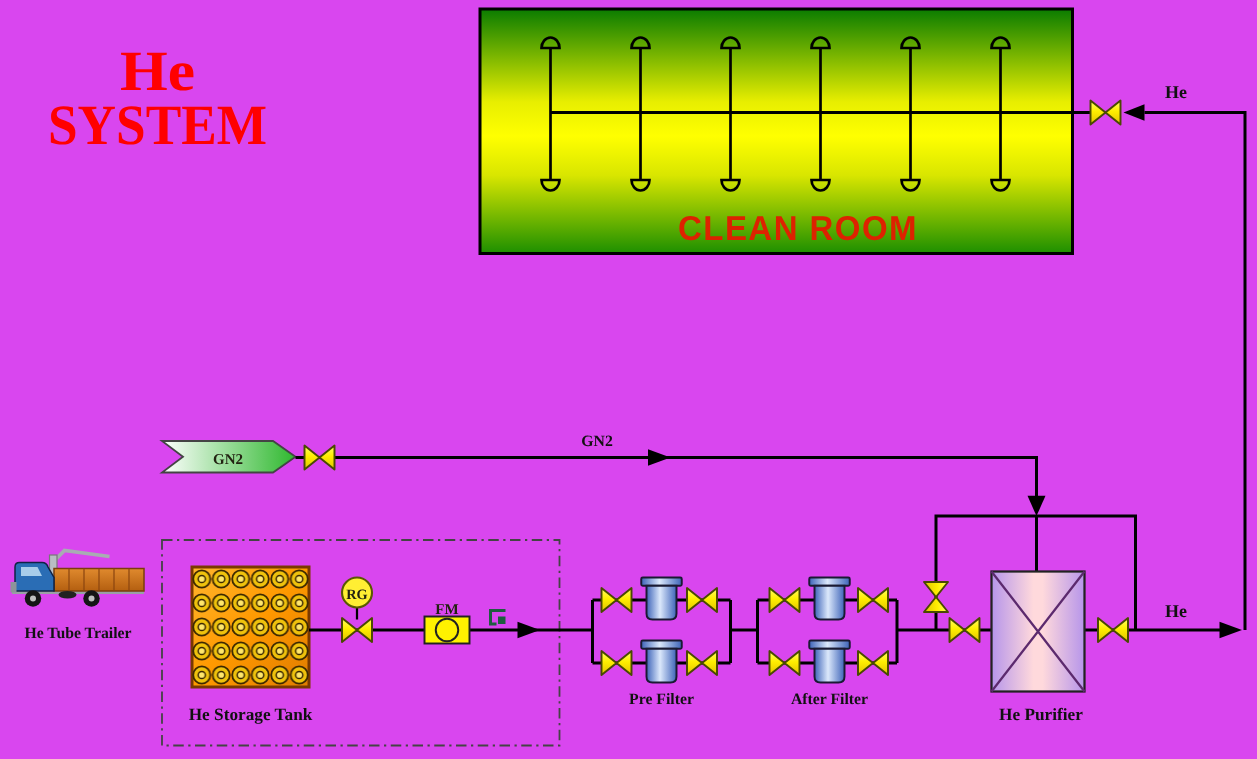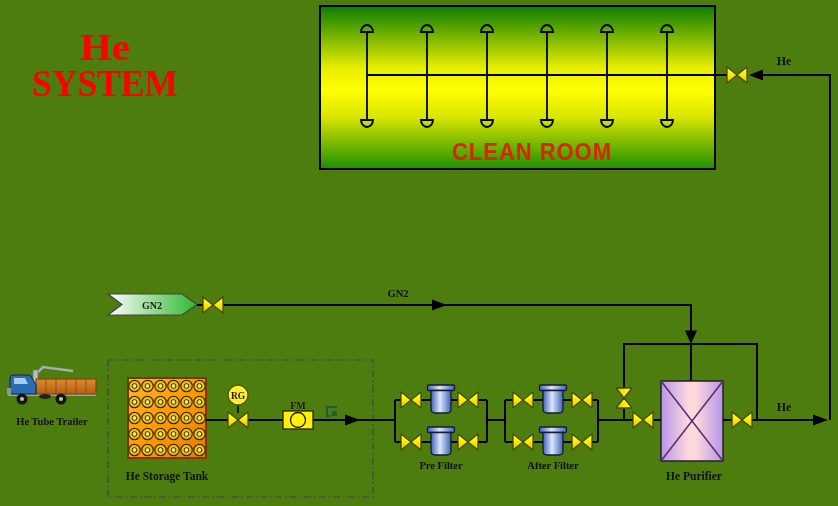--- a/index.html
+++ b/index.html
@@ -1,16 +1,16 @@
 <!DOCTYPE html>
 <html><head>
 <meta charset="utf-8">
 <style>
   html,body{margin:0;padding:0;background:#ffffff;}
-  #canvas{position:relative;width:838px;height:506px;background:#4d7c0f;overflow:hidden;
+  #canvas{position:relative;width:838px;height:506px;background:#d946ef;overflow:hidden;
           font-family:"Liberation Serif",serif;}
   svg{display:block;}
   text{user-select:none;}
   .title-txt{font-family:"Liberation Serif",serif;font-weight:bold;fill:#ff0000;}
   .room-txt{font-family:"Liberation Sans",sans-serif;font-weight:bold;fill:#dd2200;letter-spacing:1px;}
   .lbl{font-family:"Liberation Serif",serif;font-weight:bold;fill:#111111;}
   .tag{font-family:"Liberation Serif",serif;font-weight:bold;fill:#222211;}
 </style>
 </head>
 <body>

